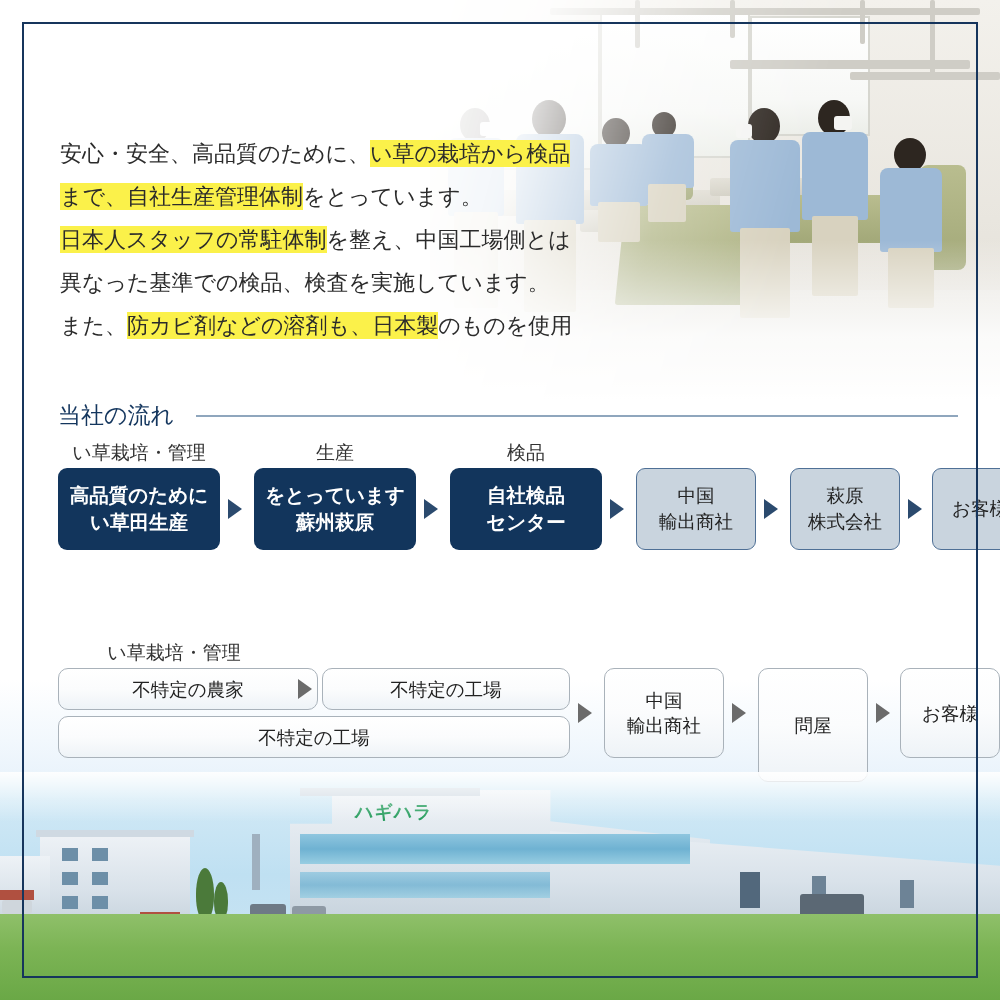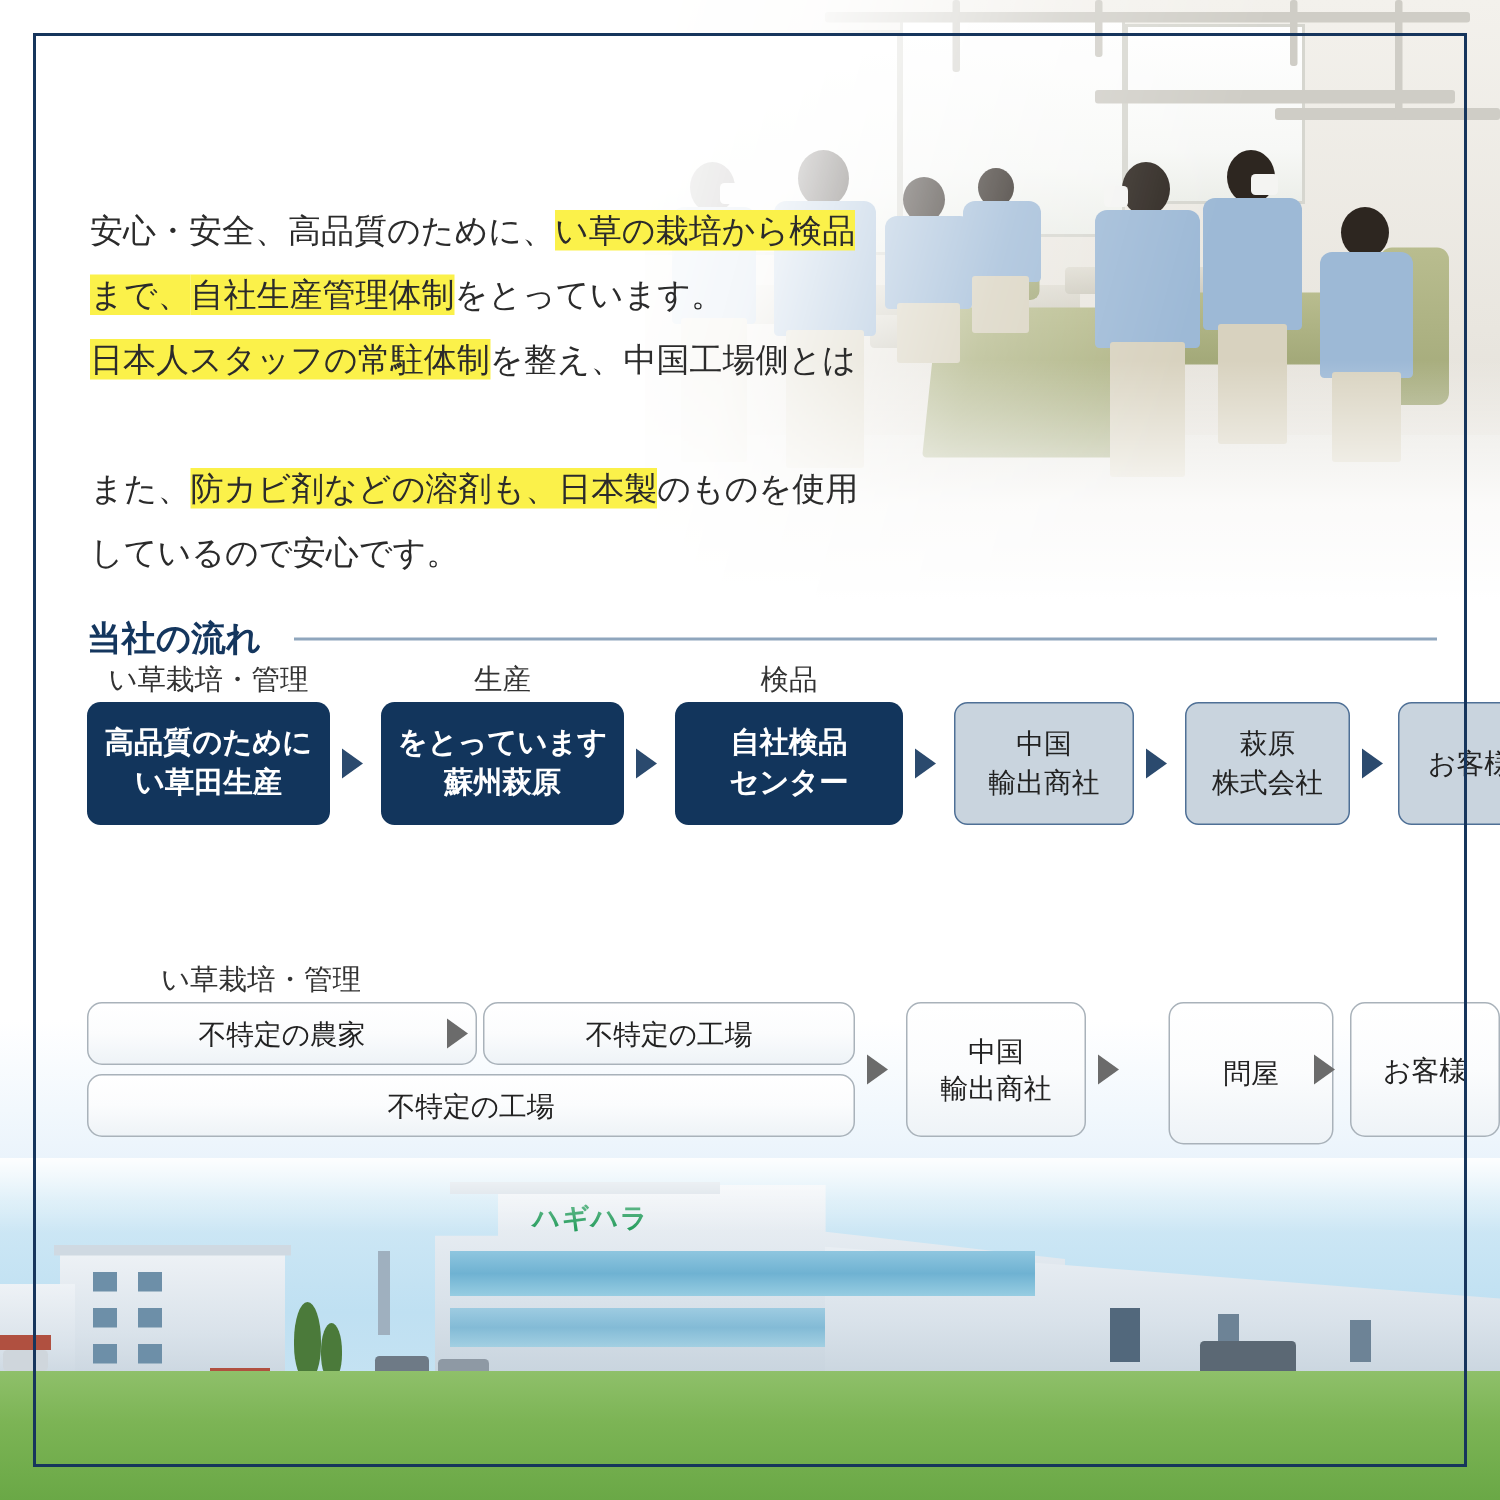--- a/index.html
+++ b/index.html
@@ -237,26 +237,25 @@
     <div class="top-fade"></div>
   </div>
 
   <div class="content">
 
 
     <div class="paragraph">
       <span>安心・安全、高品質のために、</span><span class="hl">い草の栽培から検品</span><br>
       <span class="hl">まで、</span><span class="hl">自社生産管理体制</span><span>をとっています。</span><br>
       <span class="hl">日本人スタッフの常駐体制</span><span>を整え、中国工場側とは</span><br>
-      <br>
+      <span>異なった基準での検品、検査を実施しています。</span><br>
       <span>また、</span><span class="hl">防カビ剤などの溶剤も、</span><span class="hl">日本製</span><span>のものを使用</span><br>
-      <span>しているので安心です。</span>
-    </div>
-
-    <div class="sec" style="top:410px;font-weight:bold;">
+    </div>
+
+    <div class="sec" style="top:400px;">
       <div class="sec-title navy">当社の流れ</div>
       <div class="sec-rule navy"></div>
     </div>
 
     <div class="flow1">
 
       <div class="grp" style="left:0px; width:162px;">
         <div class="grp-label">い草栽培・管理</div>
         <div class="box-navy">
           <span>高品質のために</span>
@@ -326,21 +325,21 @@
         <span>不特定の工場</span>
       </div>
 
       <div class="arw gray" style="left:520px; top:63px;"></div>
 
       <div class="box-light two-line" style="left:546px; top:28px; width:120px; height:90px;">
         <span>中国</span>
         <span>輸出商社</span>
       </div>
       <div class="arw gray" style="left:674px; top:63px;"></div>
-      <div class="box-light" style="left:700px; top:28px; width:110px; height:95px;margin-left:21px;">
+      <div class="box-light" style="left:700px; top:28px; width:110px; height:114px;">
         <span>問屋</span>
       </div>
       <div class="arw gray" style="left:818px; top:63px;"></div>
       <div class="box-light" style="left:842px; top:28px; width:100px; height:90px;">
         <span>お客様</span>
       </div>
     </div>
 
   </div>
 

